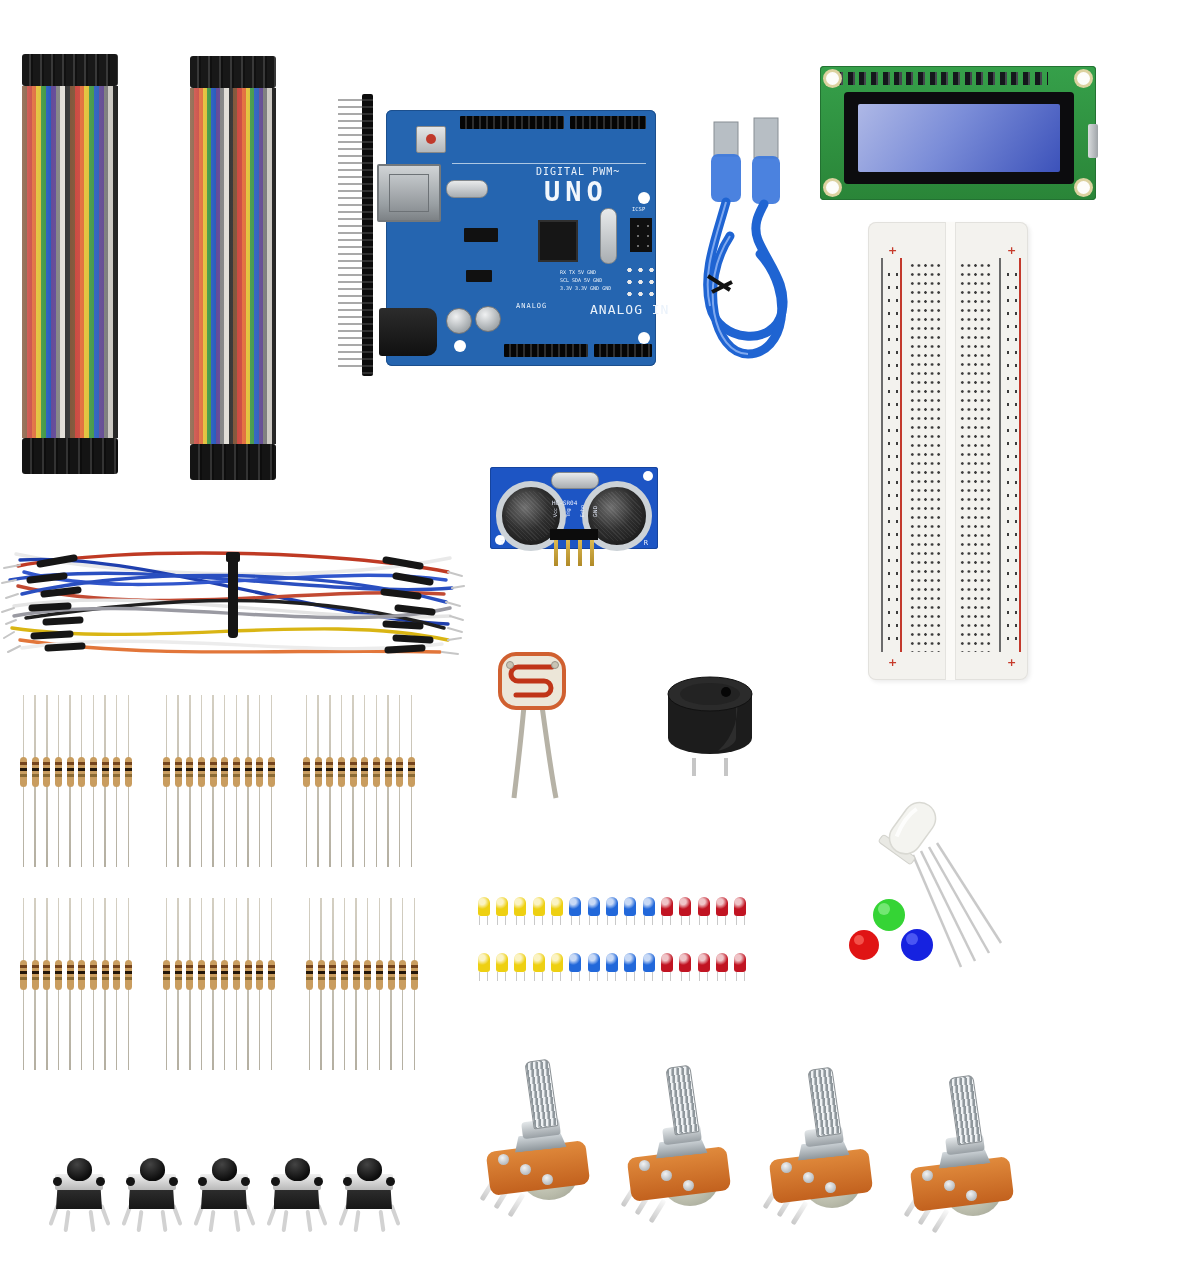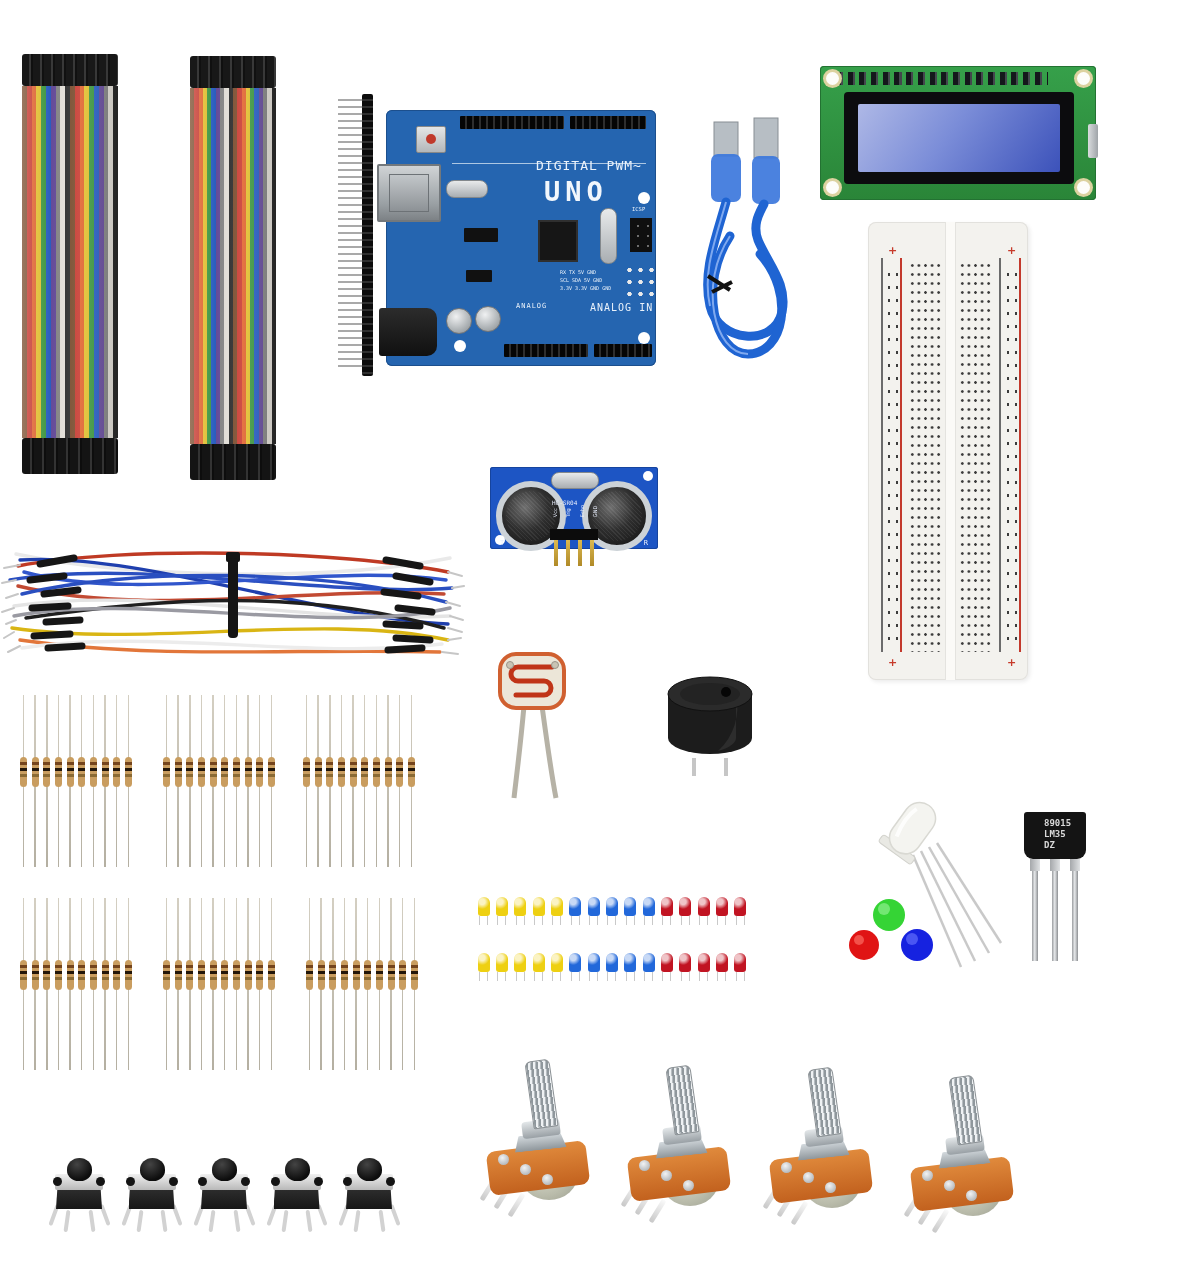--- a/index.html
+++ b/index.html
@@ -212,28 +212,28 @@
     <div class="ard-chip"></div>
     <div class="ard-pill" style="left:214px;top:98px;width:15px;height:54px;"></div>
     <div class="ard-icsp"></div>
     <div class="ard-dotgrid"></div>
     <div class="ard-cap" style="left:60px;top:198px;"></div>
     <div class="ard-cap" style="left:89px;top:196px;"></div>
     <div class="ard-hole" style="left:252px;top:82px;"></div>
     <div class="ard-hole" style="left:252px;top:222px;"></div>
     <div class="ard-hole" style="left:68px;top:230px;"></div>
     <div class="ard-line" style="left:66px;top:53px;width:194px;"></div>
-    <div class="ard-txt" style="left:150px;top:48px;font-size:13px;letter-spacing:1px;">DIGITAL PWM~</div>
+    <div class="ard-txt" style="left:150px;top:56px;font-size:10px;letter-spacing:1px;">DIGITAL PWM~</div>
     <div class="ard-txt ard-uno" style="left:158px;top:66px;">UNO</div>
     <div class="ard-txt" style="left:246px;top:96px;font-size:5.5px;">ICSP</div>
     <div class="ard-txt" style="left:174px;top:158px;font-size:5px;line-height:8px;">RX TX 5V GND</div>
     <div class="ard-txt" style="left:174px;top:166px;font-size:5px;line-height:8px;">SCL SDA 5V GND</div>
     <div class="ard-txt" style="left:174px;top:174px;font-size:5px;line-height:8px;">3.3V 3.3V GND GND</div>
     <div class="ard-txt" style="left:130px;top:192px;font-size:7px;letter-spacing:1px;">ANALOG</div>
-    <div class="ard-txt" style="left:204px;top:192px;font-size:10px;letter-spacing:1px;">ANALOG IN</div>
+    <div class="ard-txt" style="left:204px;top:192px;font-size:13px;letter-spacing:1px;">ANALOG IN</div>
   </div>
 
   <svg class="svgbox" style="left:698px;top:116px;" width="100" height="244" viewBox="0 0 100 244">
     <rect x="16" y="6" width="24" height="34" fill="#b7bec4" stroke="#878e94"></rect>
     <rect x="13" y="38" width="30" height="48" rx="7" fill="#3d79dd" opacity="0.93"></rect>
     <rect x="56" y="2" width="24" height="40" fill="#b7bec4" stroke="#878e94"></rect>
     <rect x="54" y="40" width="28" height="48" rx="7" fill="#3d79dd" opacity="0.93"></rect>
     <path d="M28,86 C18,122 4,156 12,190 C20,226 76,232 84,196 C90,168 70,148 60,124 C54,108 62,96 66,88" fill="none" stroke="#1f64d2" stroke-width="9" stroke-linecap="round"></path>
     <path d="M32,120 C0,168 16,238 50,238 C86,238 98,178 62,138" fill="none" stroke="#1f64d2" stroke-width="9" stroke-linecap="round"></path>
     <path d="M28,86 C18,122 4,156 12,190" fill="none" stroke="#7fa9ef" stroke-width="2"></path>
@@ -573,30 +573,20 @@
       <path d="M58,16 q-5,14 0,34" stroke="#ffffff" stroke-width="4" fill="none" opacity="0.8"></path>
     </g>
     <circle cx="46" cy="122" r="16" fill="#35d435"></circle>
     <circle cx="41" cy="116" r="6" fill="#8ef08e" opacity="0.7"></circle>
     <circle cx="21" cy="152" r="15" fill="#e01414"></circle>
     <circle cx="16" cy="147" r="5" fill="#ff7a6e" opacity="0.6"></circle>
     <circle cx="74" cy="152" r="16" fill="#1622e0"></circle>
     <circle cx="69" cy="146" r="6" fill="#6e7aff" opacity="0.6"></circle>
   </svg>
 
-  <div class="lm35" style="left:1016px;top:812px;width:78px;height:160px;">
-    <div class="lm-body">
-      <div>89015</div>
-      <div>LM35</div>
-      <div>DZ</div>
-    </div>
-    <div class="lm-leg" style="left:16px;"></div>
-    <div class="lm-leg" style="left:36px;"></div>
-    <div class="lm-leg" style="left:56px;"></div>
-  </div>
 
   <div class="potrow" style="left:484px;top:1062px;width:536px;height:165px;">
       <div class="pot">
       <div class="pot-pin" style="left:2px;top:114px;"></div>
       <div class="pot-pin" style="left:16px;top:122px;"></div>
       <div class="pot-pin" style="left:30px;top:130px;"></div>
       <div class="pot-body"></div>
       <div class="pot-base"></div>
       <div class="pot-screw" style="left:14px;top:92px;"></div>
       <div class="pot-screw" style="left:36px;top:102px;"></div>

